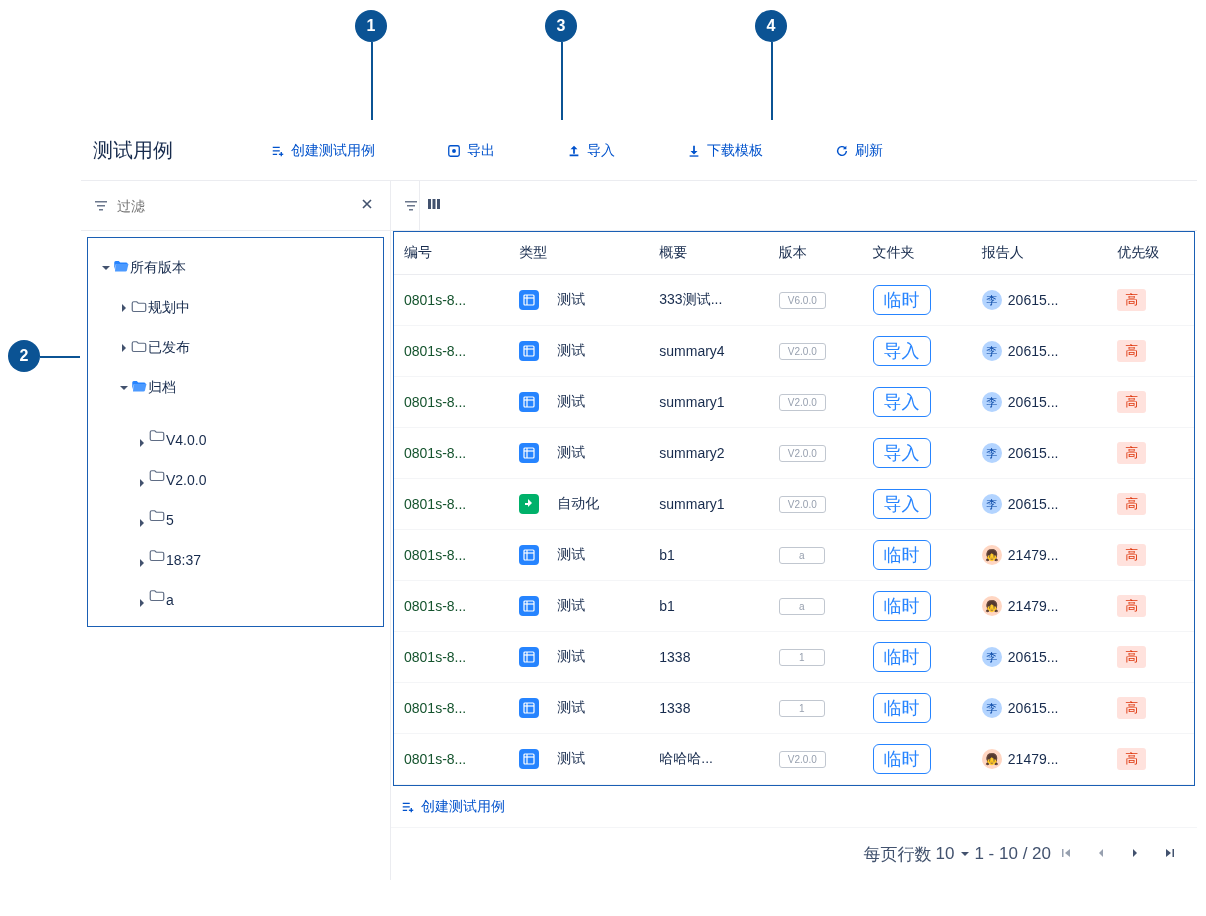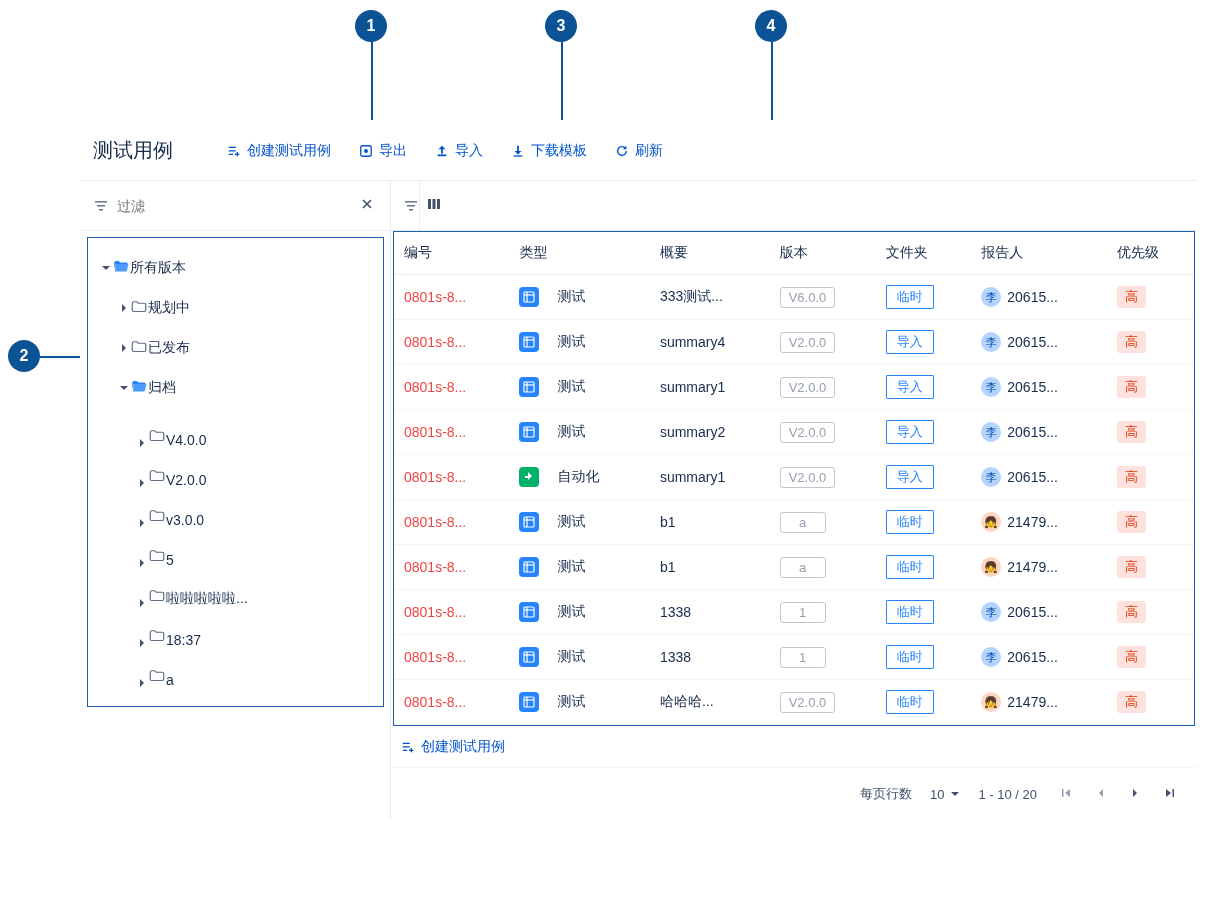--- a/index.html
+++ b/index.html
@@ -21,20 +21,21 @@
     border: 1px solid #fff;
     background: #fff;
   }
   
   .header {
     display: flex;
     align-items: center;
     height: 60px;
     padding: 0 12px;
     border-bottom: 1px solid #ebecf0;
+    gap: 44px;
   }
   .header-title {
     font-size: 20px;
     font-weight: 500;
     margin-right: 40px;
   }
   .toolbar-btn {
     background: none;
     border: none;
     color: #0052cc;
@@ -140,46 +141,46 @@
     padding: 12px 10px;
     border-bottom: 1px solid #ebecf0;
     background: #fff;
   }
   table.data td {
     padding: 10px 10px;
     border-bottom: 1px solid #f4f5f7;
     font-size: 14px;
     white-space: nowrap;
   }
-  .link-cell { color: #ef4444; cursor: pointer; }
+  .link-cell { color: #14532d; cursor: pointer; }
   .type-cell { display: flex; align-items: center; gap: 18px; }
   .type-icon {
     width: 20px; height: 20px; border-radius: 4px;
     display: inline-flex; align-items: center; justify-content: center;
     color: #fff;
   }
   .type-blue { background: #2684ff; }
   .type-green { background: #00b16a; }
   .ver-badge {
     display: inline-block;
     border: 1px solid #c1c7d0;
     border-radius: 3px;
     color: #97a0af;
     padding: 2px 8px;
-    font-size: 13px;
+    font-size: 10px;
     min-width: 46px;
     text-align: center;
   }
   .folder-badge {
     display: inline-block;
     border: 1px solid #2684ff;
-    border-radius: 1px;
+    border-radius: 6px;
     color: #2684ff;
     padding: 2px 10px;
-    font-size: 13px;
+    font-size: 18px;
     font-family: Liberation Mono, monospace;
   }
   .priority-badge {
     display: inline-block;
     background: #ffe2dd;
     color: #de350b;
     border-radius: 3px;
     padding: 2px 8px;
     font-size: 13px;
   }
@@ -198,23 +199,23 @@
   .create-inline {
     display: inline-flex; align-items: center; gap: 6px; cursor: pointer;
   }
   
   .pagination {
     display: flex;
     align-items: center;
     justify-content: flex-end;
     height: 52px;
     padding: 0 16px;
-    gap: 18px;
+    gap: 4px;
     color: #42526e;
-    font-size: 13px;
+    font-size: 17px;
   }
   .page-size { display: flex; align-items: center; gap: 6px; justify-content: space-between; }
   .page-nav { display: flex; align-items: center; gap: 14px; }
   .page-nav button {
     background: none; border: none; cursor: pointer; color: #97a0af; padding: 4px;
   }
   .page-nav button.active { color: #42526e; }
   
   .callout {
     position: absolute;
@@ -403,43 +404,21 @@
           </div>
           <div class="tree-node depth-2">
             <span class="tree-caret">
               <svg width="10" height="10" viewBox="0 0 10 10">
                 <path fill="#42526e" d="M3 1l4 4-4 4z"></path>
               </svg>
             </span>
             <span><svg width="18" height="18" viewBox="0 0 24 24">
                 <path fill="none" stroke="#5e6c84" stroke-width="1.6" d="M3 7a2 2 0 0 1 2-2h4l2 2h8a2 2 0 0 1 2 2v7a2 2 0 0 1-2 2H5a2 2 0 0 1-2-2z"></path>
               </svg></span>
-            <span class="tree-label">v3.0.0</span>
-          </div>
-          <div class="tree-node depth-2">
-            <span class="tree-caret">
-              <svg width="10" height="10" viewBox="0 0 10 10">
-                <path fill="#42526e" d="M3 1l4 4-4 4z"></path>
-              </svg>
-            </span>
-            <span><svg width="18" height="18" viewBox="0 0 24 24">
-                <path fill="none" stroke="#5e6c84" stroke-width="1.6" d="M3 7a2 2 0 0 1 2-2h4l2 2h8a2 2 0 0 1 2 2v7a2 2 0 0 1-2 2H5a2 2 0 0 1-2-2z"></path>
-              </svg></span>
             <span class="tree-label">5</span>
-          </div>
-          <div class="tree-node depth-2">
-            <span class="tree-caret">
-              <svg width="10" height="10" viewBox="0 0 10 10">
-                <path fill="#42526e" d="M3 1l4 4-4 4z"></path>
-              </svg>
-            </span>
-            <span><svg width="18" height="18" viewBox="0 0 24 24">
-                <path fill="none" stroke="#5e6c84" stroke-width="1.6" d="M3 7a2 2 0 0 1 2-2h4l2 2h8a2 2 0 0 1 2 2v7a2 2 0 0 1-2 2H5a2 2 0 0 1-2-2z"></path>
-              </svg></span>
-            <span class="tree-label">啦啦啦啦啦...</span>
           </div>
           <div class="tree-node depth-2">
             <span class="tree-caret">
               <svg width="10" height="10" viewBox="0 0 10 10">
                 <path fill="#42526e" d="M3 1l4 4-4 4z"></path>
               </svg>
             </span>
             <span><svg width="18" height="18" viewBox="0 0 24 24">
                 <path fill="none" stroke="#5e6c84" stroke-width="1.6" d="M3 7a2 2 0 0 1 2-2h4l2 2h8a2 2 0 0 1 2 2v7a2 2 0 0 1-2 2H5a2 2 0 0 1-2-2z"></path>
               </svg></span>

